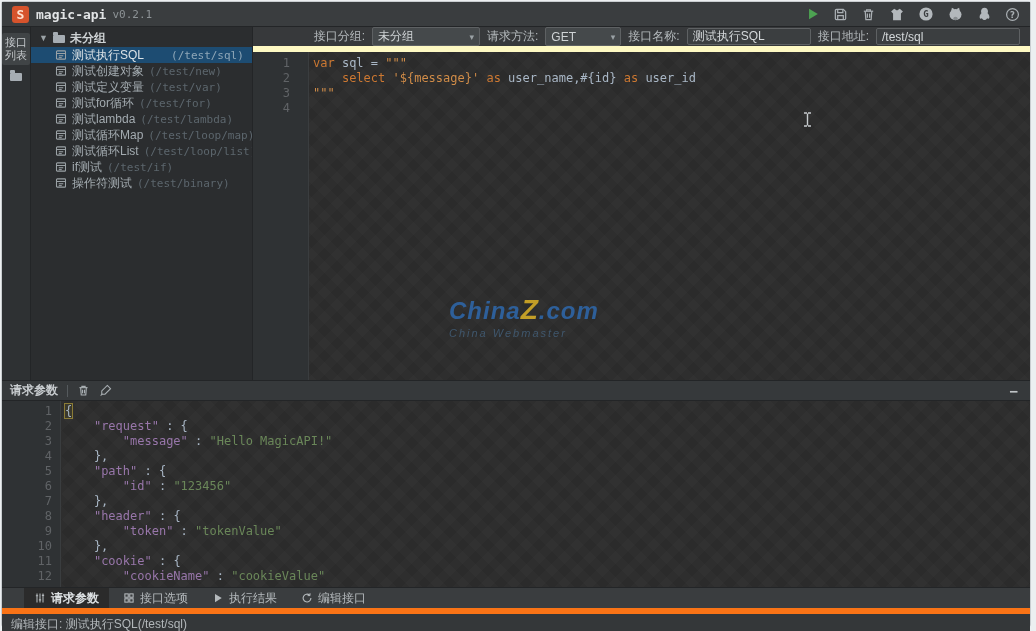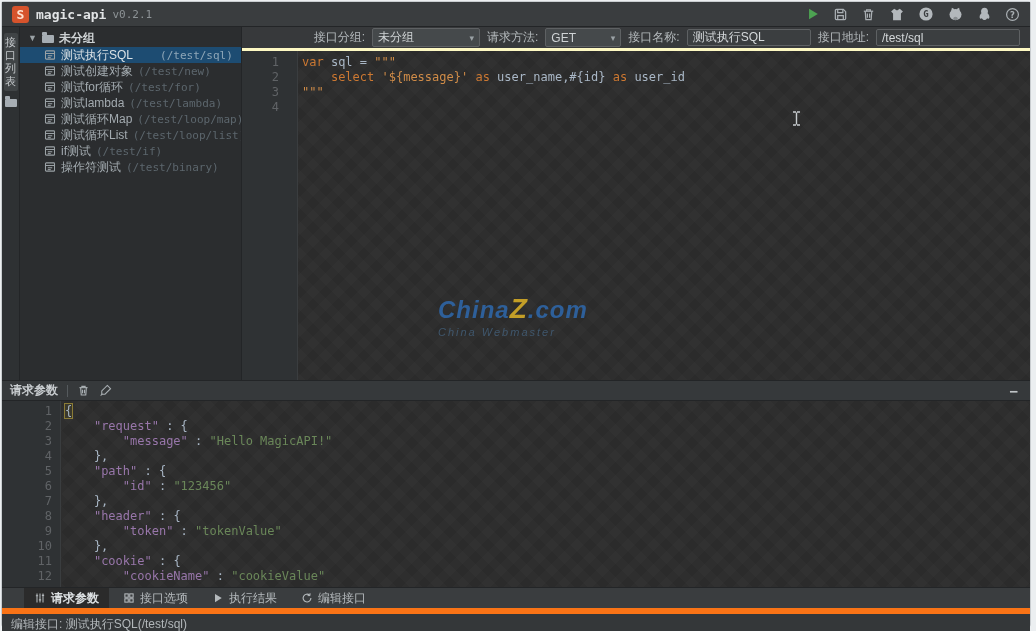--- a/index.html
+++ b/index.html
@@ -14,41 +14,41 @@
         font:bold 13px/17px "DejaVu Sans Mono",monospace;text-align:center;margin-right:7px;}
   .title{font:bold 13px "DejaVu Sans Mono",monospace;color:#e2e4e6;margin-right:6px;}
   .version{font:11px "DejaVu Sans Mono",monospace;color:#8d9396;}
   .hicons{margin-left:auto;display:flex;align-items:center;gap:13px;}
   .hicons svg{display:block;cursor:pointer;}
 
   
   .mid{flex:0 0 353px;height:353px;display:flex;min-height:0;}
   .vstrip{flex:0 0 18px;background:#2e3133;border-right:1px solid #232527;display:flex;
           flex-direction:column;align-items:center;padding-top:6px;box-sizing:border-box;}
-  .vtab{width:14px;font:11px/13px "Liberation Sans",sans-serif;color:#c3c7ca;
+  .vtab{width:28px;font:11px/13px "Liberation Sans",sans-serif;color:#c3c7ca;
         word-break:break-all;text-align:center;background:#404446;border-radius:2px;padding:3px 0;cursor:pointer;}
   .folder{width:12px;height:8px;background:#a6adb3;border-radius:1px;position:relative;display:inline-block;}
   .folder::before{content:"";position:absolute;top:-3px;left:0;width:5px;height:3px;background:inherit;border-radius:1px 1px 0 0;}
   .vstrip .folder{margin-top:8px;}
 
   .tree{flex:0 0 222px;background:#2b2d2f;border-right:1px solid #232527;padding-top:3px;
         box-sizing:border-box;overflow:hidden;}
   .grp{display:flex;align-items:center;gap:5px;height:17px;padding-left:8px;cursor:pointer;}
   .chev{color:#9aa1a5;font-size:9px;line-height:9px;}
   .grp .lbl{font:bold 12px "Liberation Sans",sans-serif;color:#ced2d4;}
   .titem{display:flex;align-items:center;gap:5px;height:16px;padding-left:24px;cursor:pointer;white-space:nowrap;}
   .titem.selected{background:#1d4c72;}
   .titem .nm{font:12px "Liberation Sans",sans-serif;color:#a3abb0;}
   .titem.selected .nm{color:#dbe2e6;}
   .titem .pth{font:11px "DejaVu Sans Mono",monospace;color:#5c666d;}
   .titem.selected .pth{color:#8fa7b8;margin-left:22px;}
   .apiicon{flex:0 0 12px;}
 
   .rightcol{flex:1;display:flex;flex-direction:column;min-width:0;}
-  .tbar{flex:0 0 24px;background:#37393b;border-bottom:3px solid #fef9c3;display:flex;
+  .tbar{flex:0 0 24px;background:#37393b;border-bottom:6px solid #fef9c3;display:flex;
         align-items:center;gap:7px;padding:0 10px 0 0;box-sizing:border-box;justify-content:flex-end;}
   .tlabel{font:12px "Liberation Sans",sans-serif;color:#b4b9bc;}
   .select{height:17px;background:#45494b;border:1px solid #5e6163;border-radius:2px;display:flex;
           align-items:center;justify-content:space-between;padding:0 5px;cursor:pointer;}
   .select span{font:12px "Liberation Sans",sans-serif;color:#cfd3d5;}
   .select .sc{color:#9aa1a5;font-size:9px;margin-left:6px;}
   .tinput{height:15px;background:#3b3e40;border:1px solid #5e6163;border-radius:2px;color:#d4d8da;
           font:12px "Liberation Sans",sans-serif;padding:0 5px;outline:none;}
 
   
@@ -175,20 +175,30 @@
             <svg class="apiicon" width="12" height="12" viewBox="0 0 16 16" fill="none" stroke="#9aa1a5" stroke-width="1.4">
               <rect x="2" y="2.5" width="12" height="11" rx="1"></rect>
               <path d="M2 6 h12"></path>
               <path d="M5 9 h6"></path>
               <path d="M5 11.5 h4"></path>
             </svg>
             <span class="nm">测试创建对象</span>
             <span class="pth">(/test/new)</span>
           </div>
 
+          <div class="titem">
+            <svg class="apiicon" width="12" height="12" viewBox="0 0 16 16" fill="none" stroke="#9aa1a5" stroke-width="1.4">
+              <rect x="2" y="2.5" width="12" height="11" rx="1"></rect>
+              <path d="M2 6 h12"></path>
+              <path d="M5 9 h6"></path>
+              <path d="M5 11.5 h4"></path>
+            </svg>
+            <span class="nm">测试定义变量</span>
+            <span class="pth">(/test/var)</span>
+          </div>
 
           <div class="titem">
             <svg class="apiicon" width="12" height="12" viewBox="0 0 16 16" fill="none" stroke="#9aa1a5" stroke-width="1.4">
               <rect x="2" y="2.5" width="12" height="11" rx="1"></rect>
               <path d="M2 6 h12"></path>
               <path d="M5 9 h6"></path>
               <path d="M5 11.5 h4"></path>
             </svg>
             <span class="nm">测试for循环</span>
             <span class="pth">(/test/for)</span>

